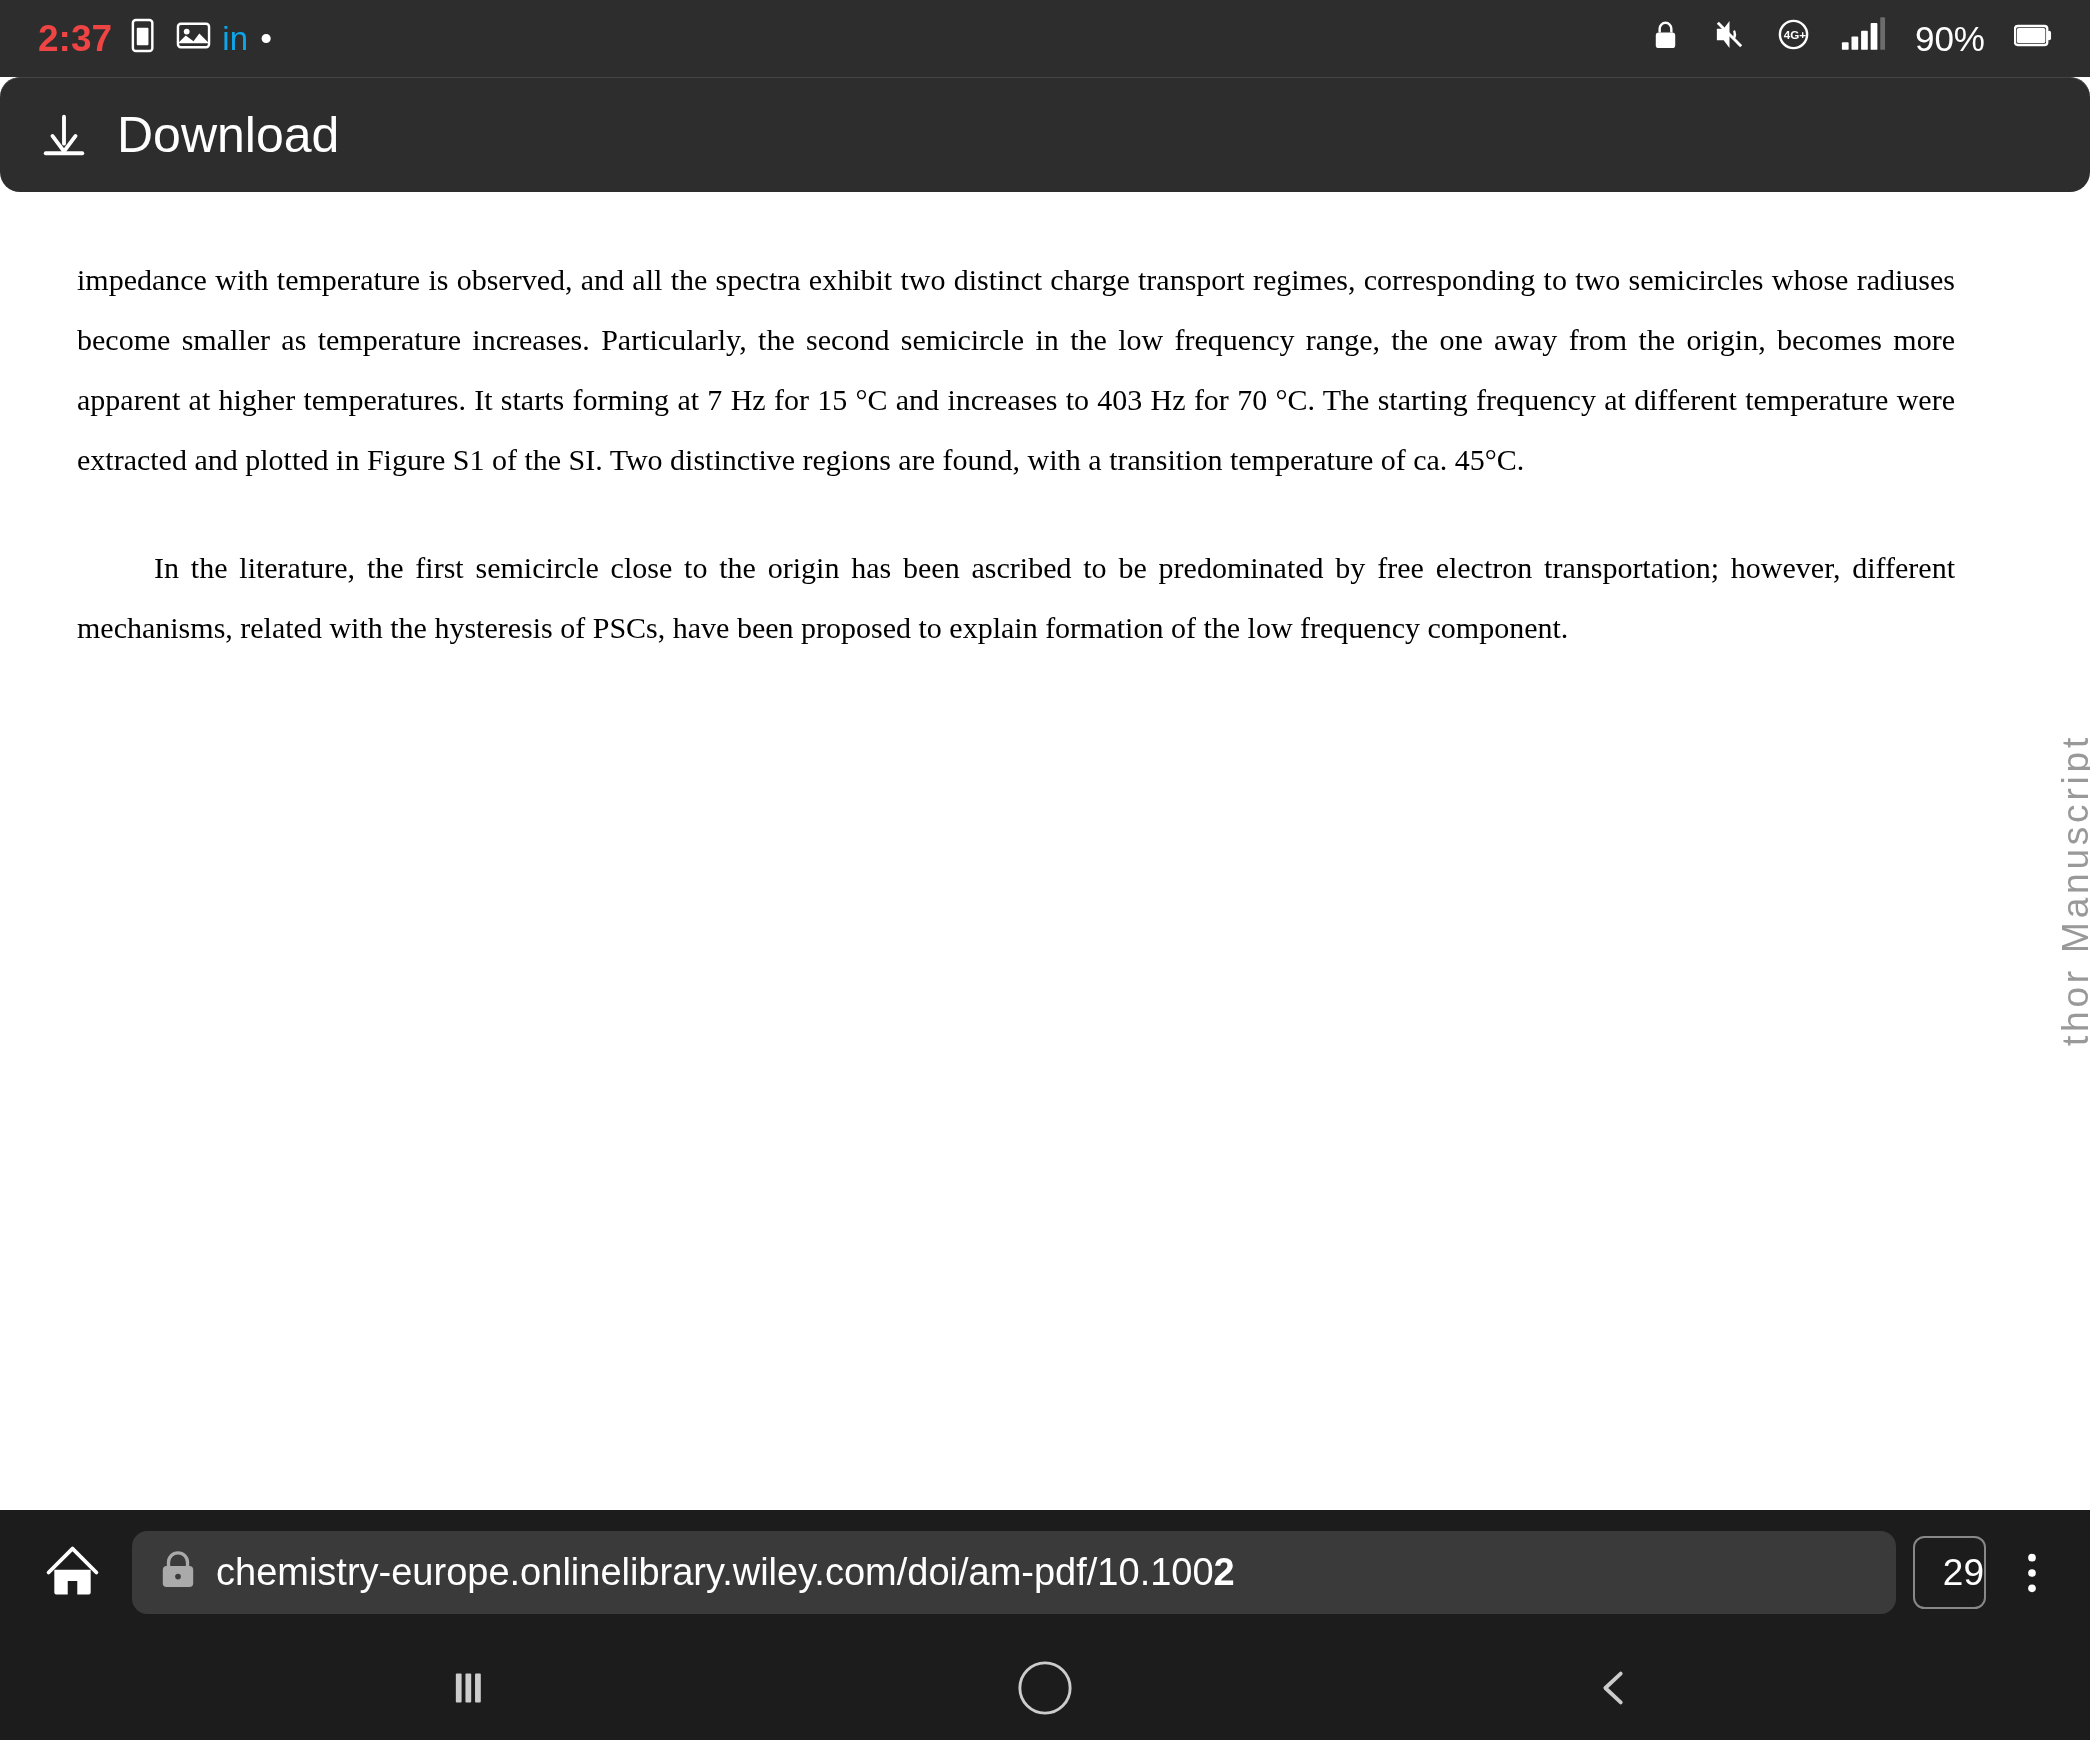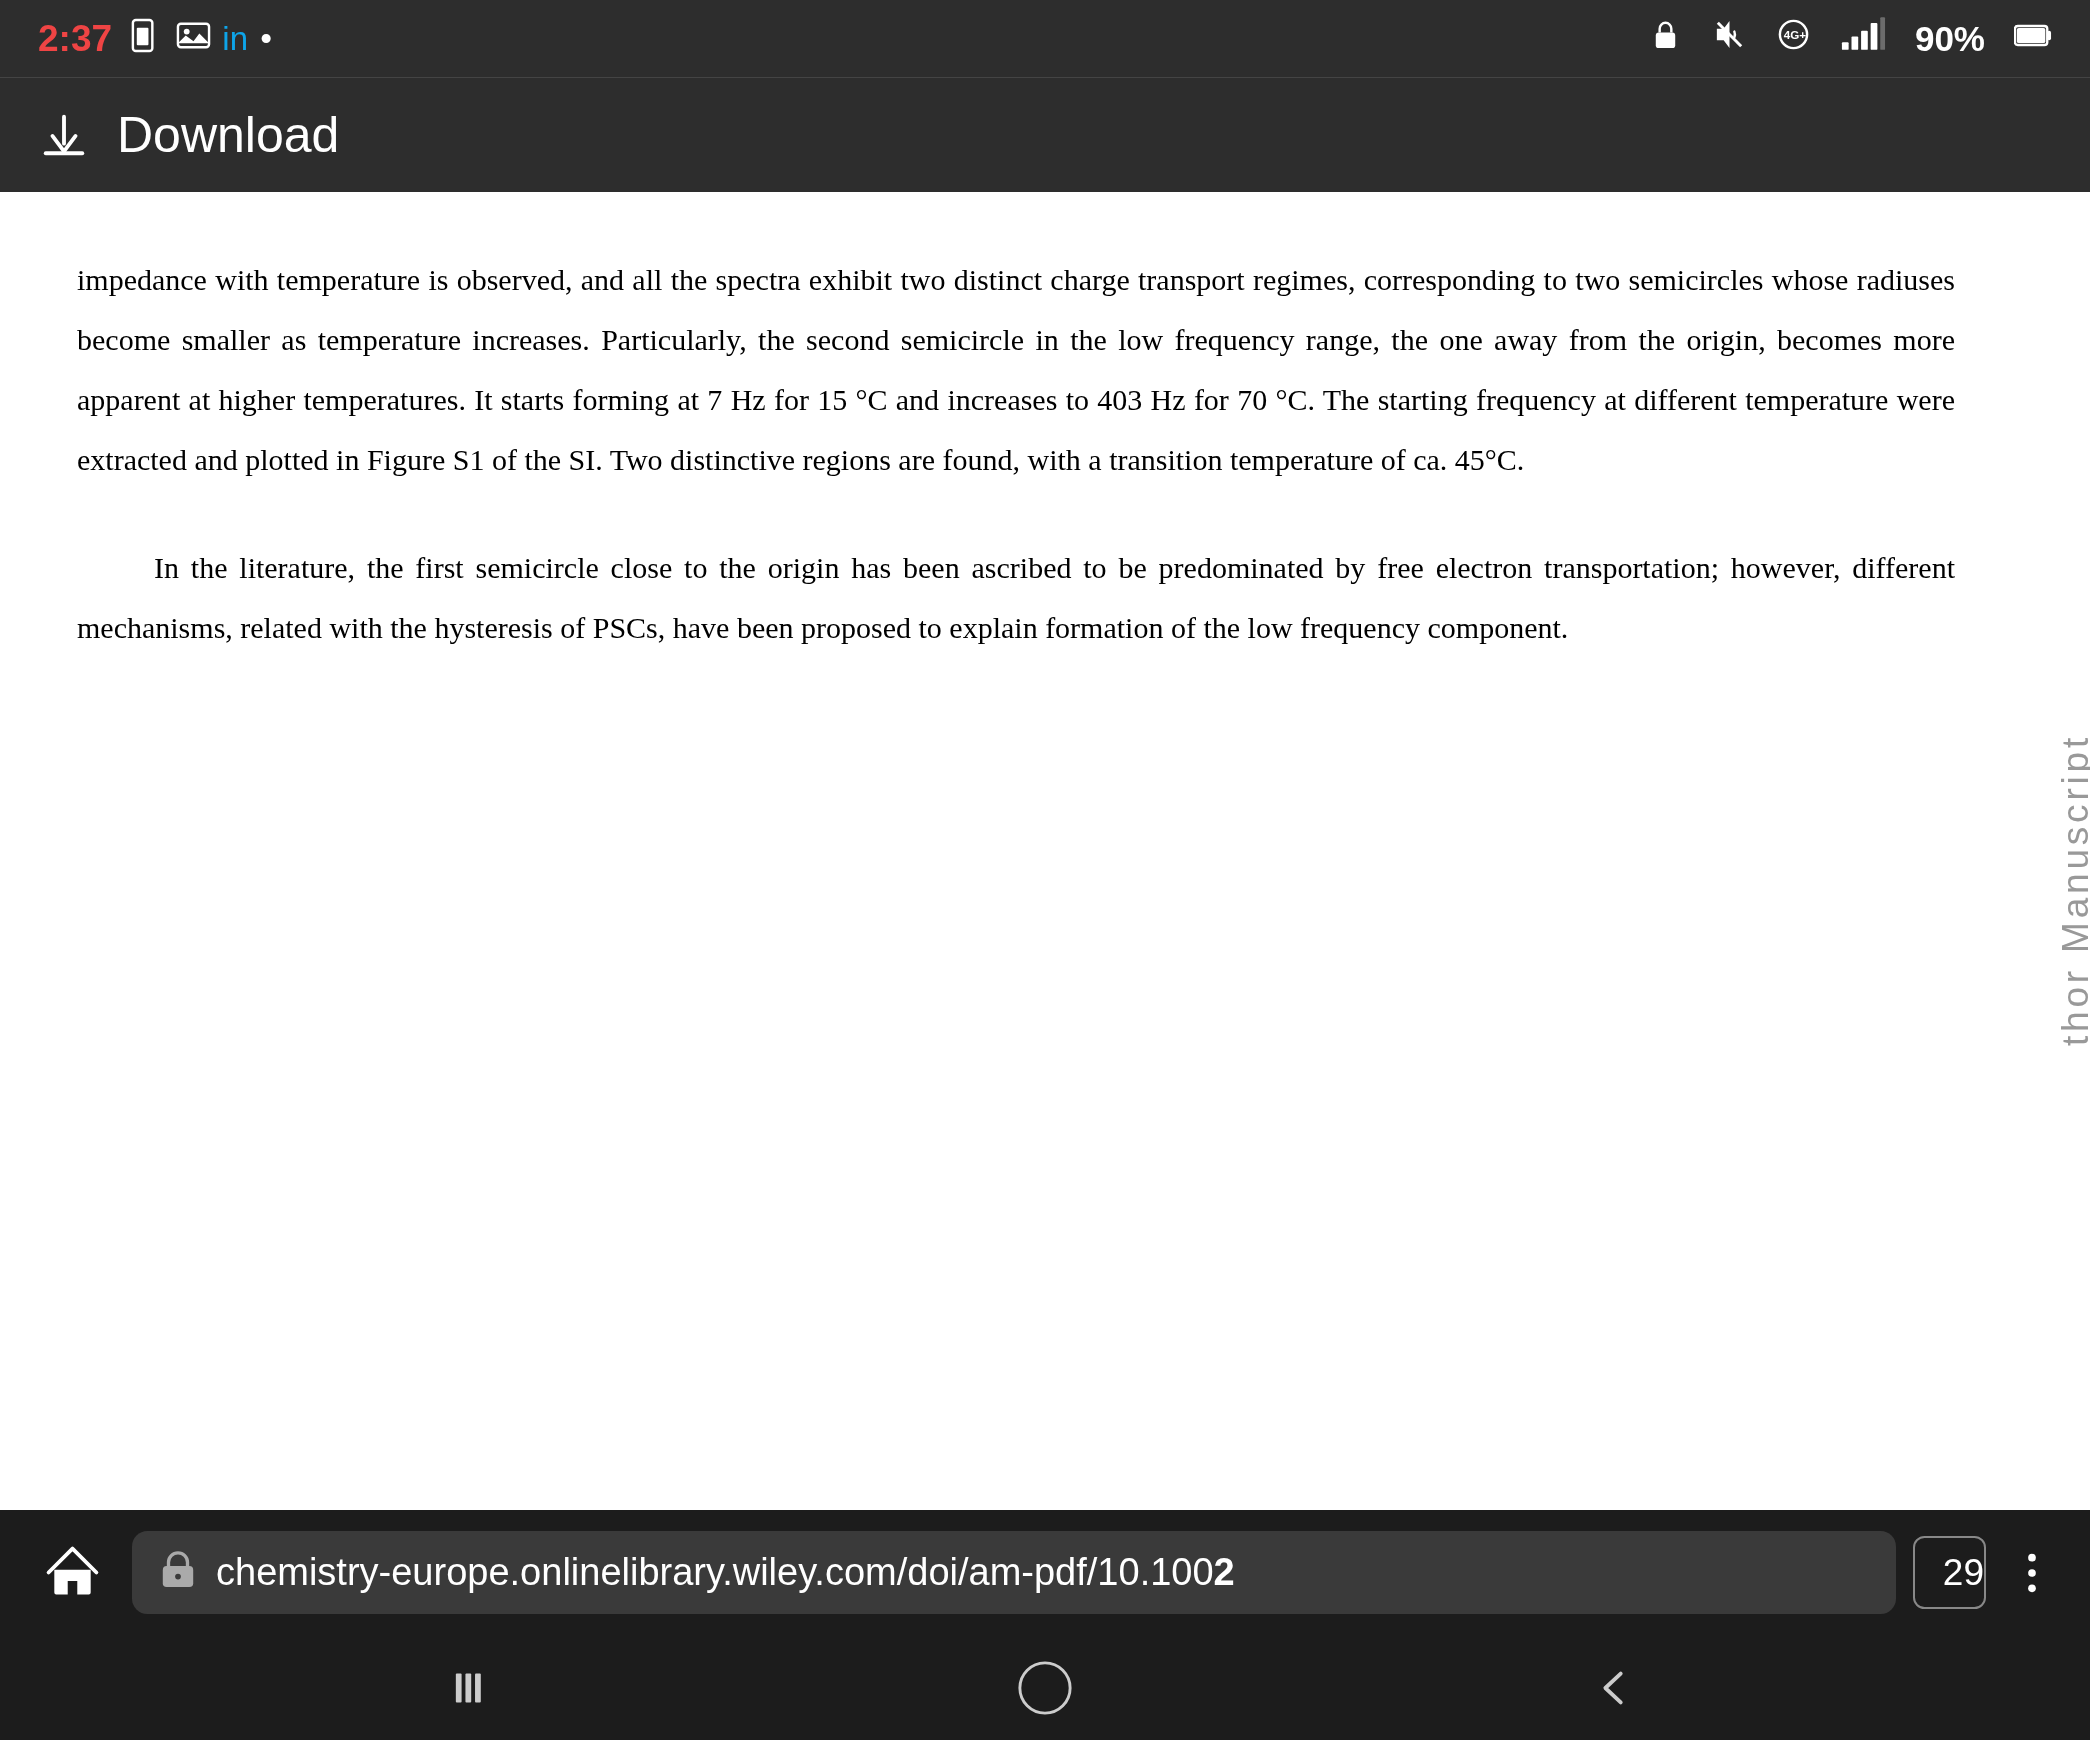--- a/index.html
+++ b/index.html
@@ -55,34 +55,35 @@
     .status-bar-right {
       display: flex;
       align-items: center;
       gap: 29px;
       color: #ffffff;
       font-size: 31px;
       font-family: Arial, sans-serif;
     }
 
     .battery-text {
-      font-weight: 700;
+      font-weight: 400;
       font-size: 35px;
     }
 
     
     .toolbar {
       width: 100%;
       height: 115px;
       background: #2d2d2d;
       display: flex;
       align-items: center;
       padding: 0 38px;
       gap: 27px;
       border-top: 1px solid #444;
+      border-radius: 20px;
     }
 
     .download-icon {
       color: #ffffff;
       font-size: 50px;
       display: flex;
       align-items: center;
       justify-content: center;
     }
 

